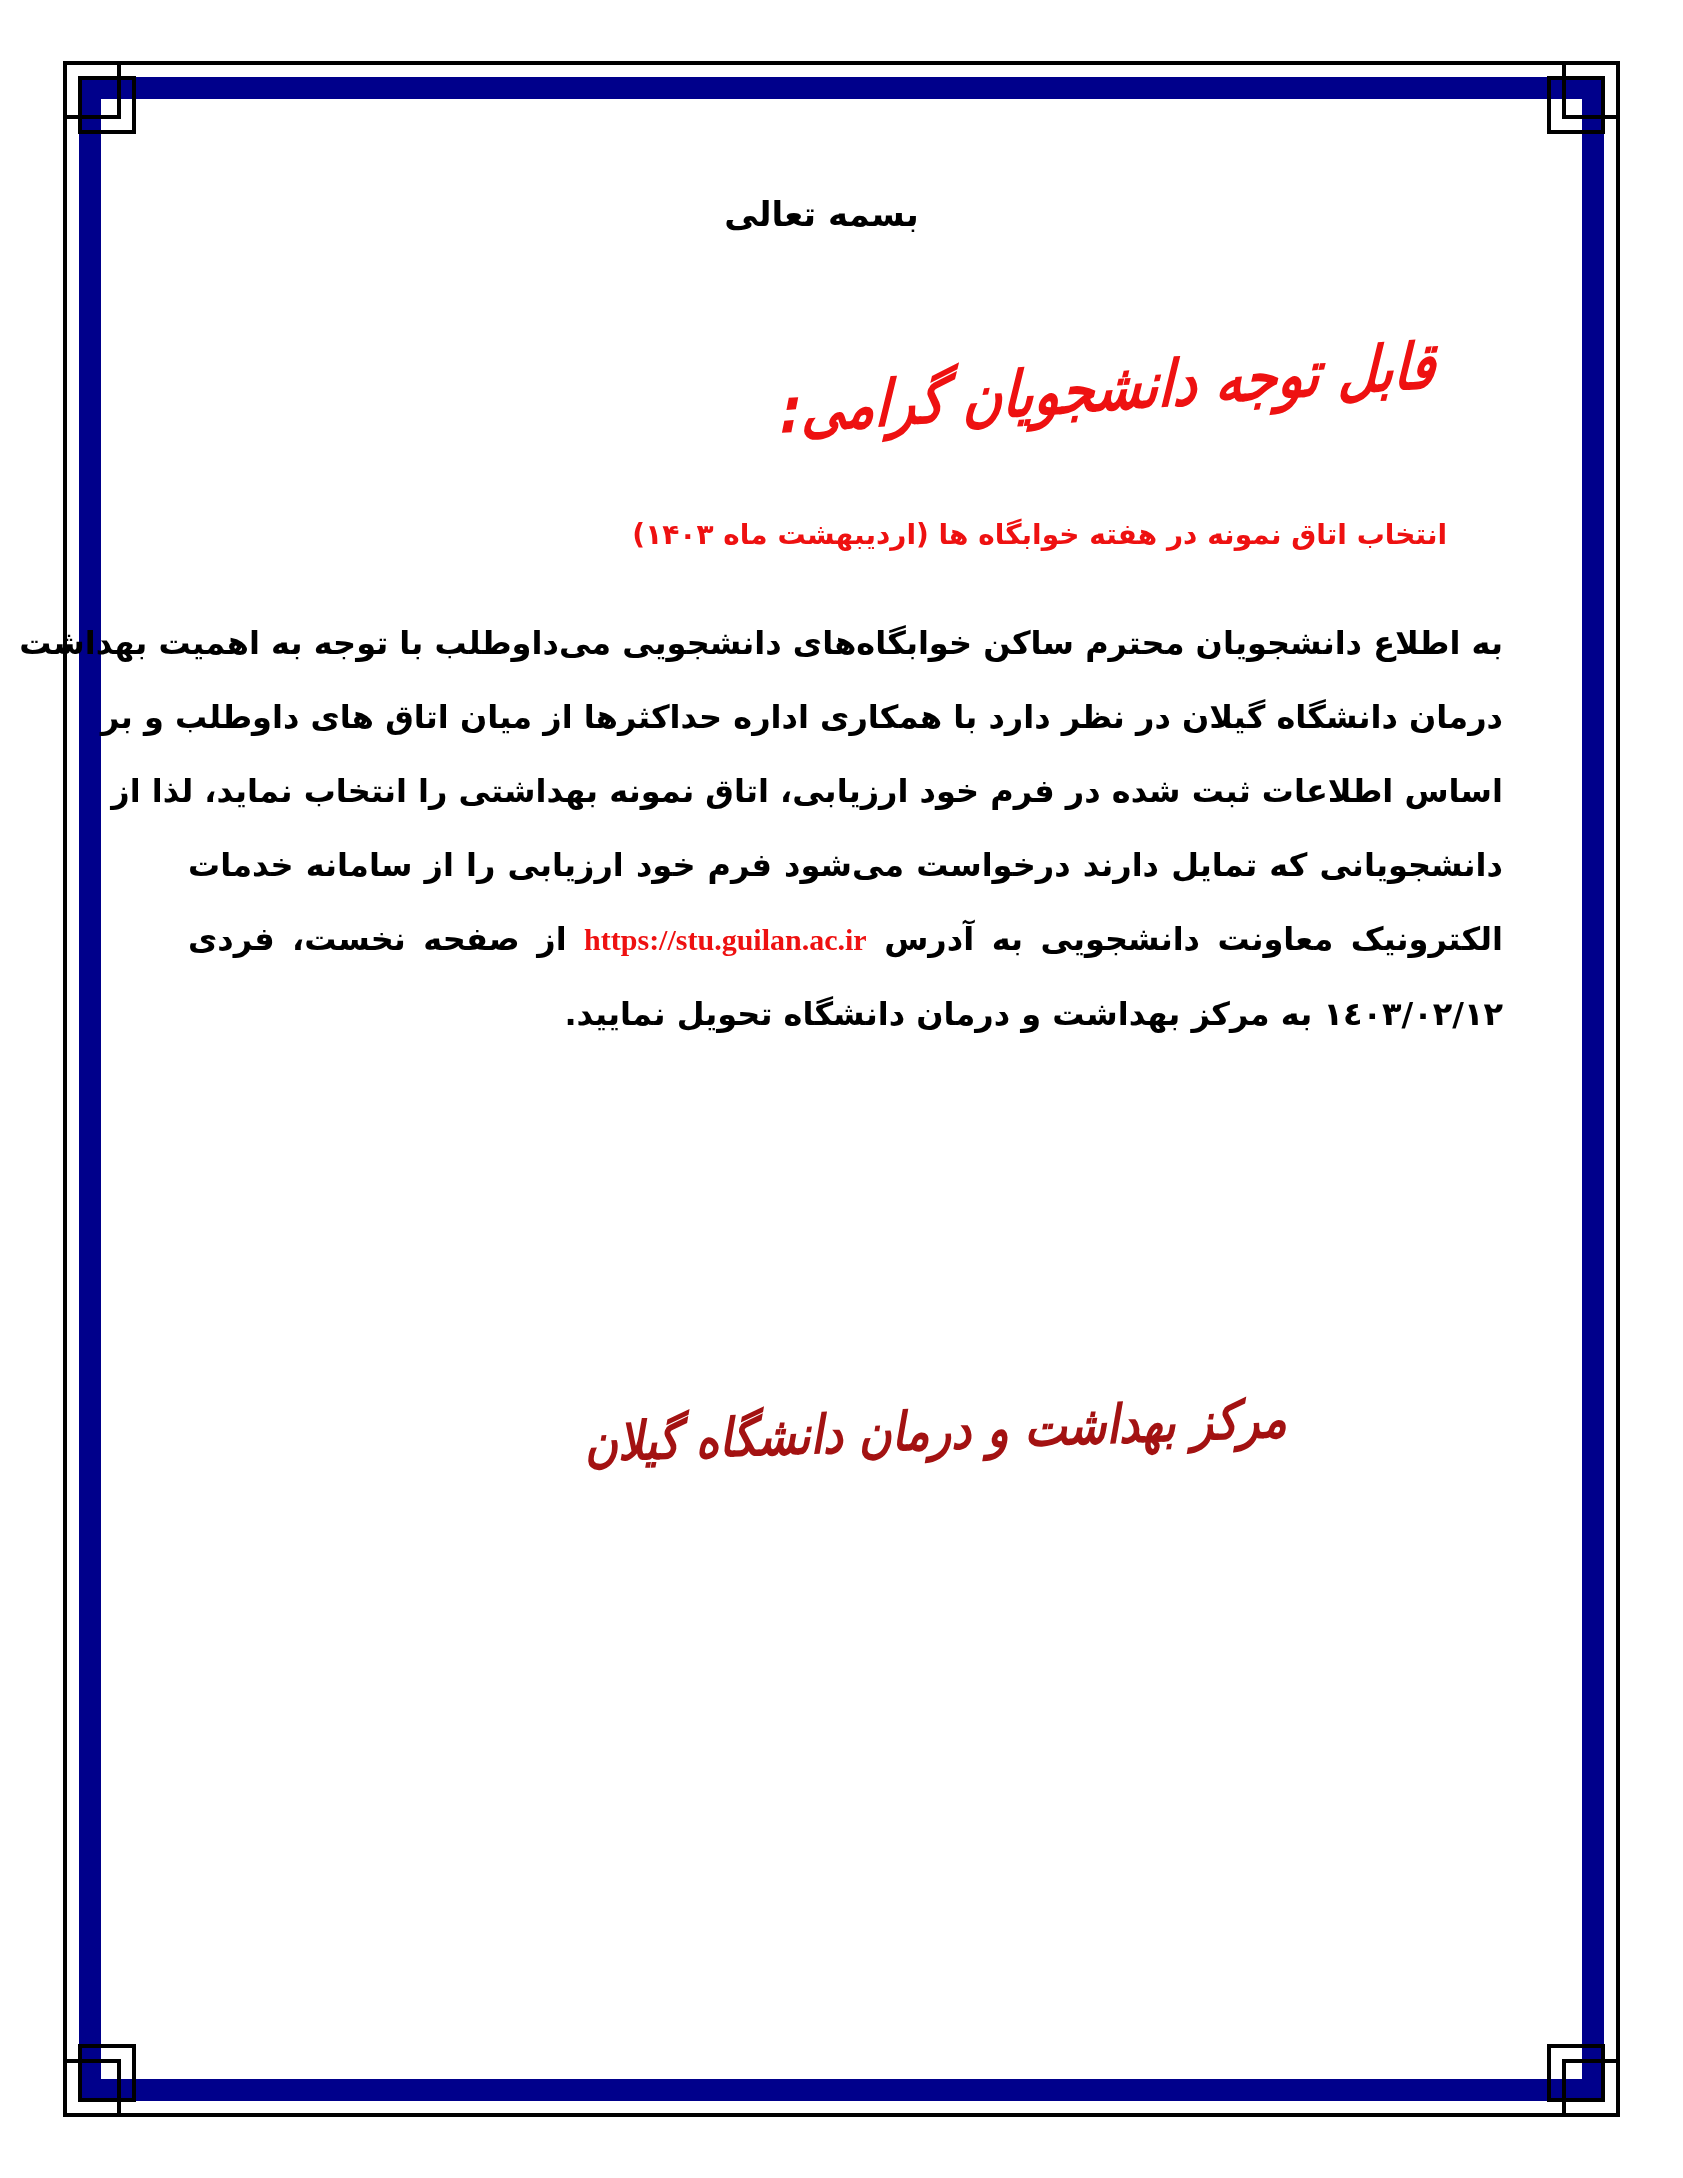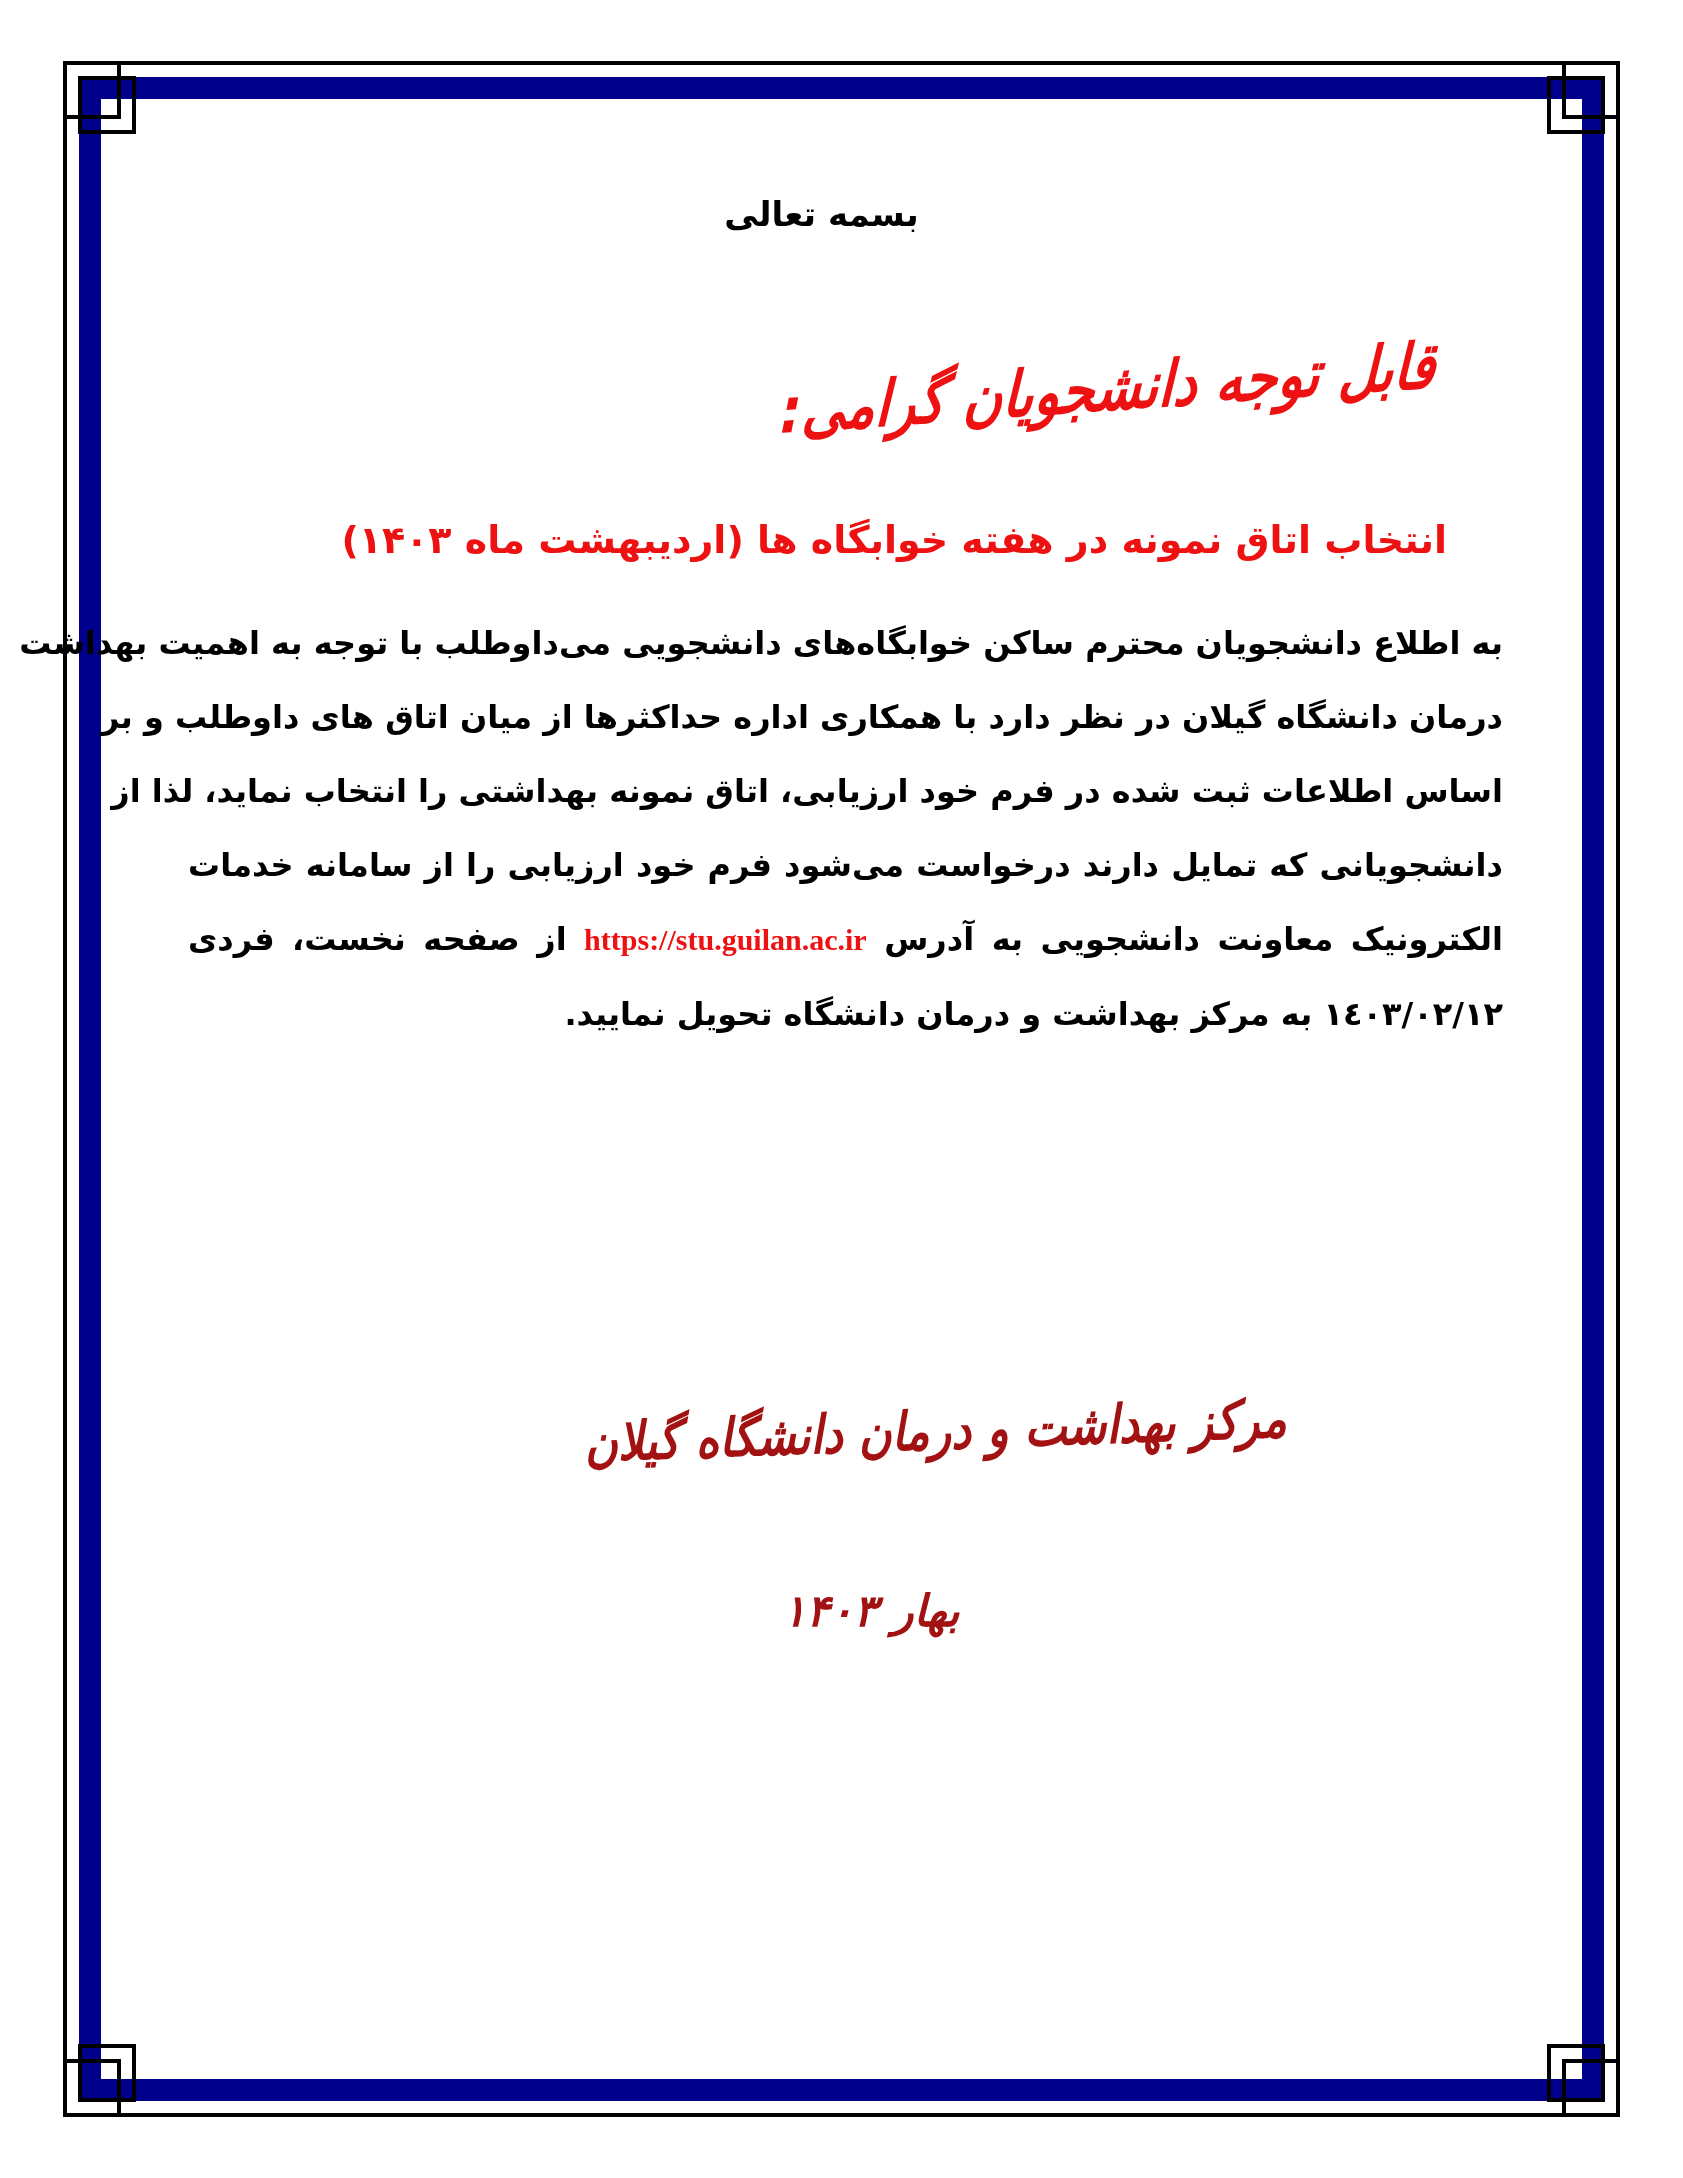--- a/index.html
+++ b/index.html
@@ -41,21 +41,21 @@
     color:#ee1111;
     font-size:63px;font-weight:bold;font-style:italic;
     transform:rotate(-4deg) skewX(-6deg) scaleX(0.85);
     transform-origin:right center;
     white-space:nowrap;
     line-height:158px;
   }
   .heading{
     position:absolute;top:518px;left:188px;right:188px;
     direction:rtl;text-align:right;padding-right:48px;
-    color:#ee1111;font-size:38px;font-weight:bold;
+    color:#ee1111;font-size:28px;font-weight:bold;
     letter-spacing:0.5px;
   }
   .body-par{
     position:absolute;top:606px;left:188px;right:180px;
     direction:rtl;
     color:#000000;font-size:32px;font-weight:bold;
     line-height:74px;
   }
   .bline{
     text-align:justify;
@@ -119,16 +119,15 @@
       <div class="bline"><span>به اطلاع دانشجویان محترم ساکن خوابگاه‌های دانشجویی می‌داوطلب با توجه به اهمیت بهداشت</span></div>
       <div class="bline"><span>درمان دانشگاه گیلان در نظر دارد با همکاری اداره حداکثر‌ها از میان اتاق های داوطلب و بر</span></div>
       <div class="bline"><span>اساس اطلاعات ثبت شده در فرم خود ارزیابی، اتاق نمونه بهداشتی را انتخاب نماید، لذا از</span></div>
       <div class="bline"><span>دانشجویانی که تمایل دارند درخواست می‌شود فرم خود ارزیابی را از سامانه خدمات</span></div>
       <div class="bline"><span>الکترونیک معاونت دانشجویی به آدرس </span><span class="url-link" dir="ltr">https://stu.guilan.ac.ir</span><span> از صفحه نخست، فردی</span></div>
       <div class="bline bline-last"><span>١٤٠٣/٠٢/١٢ به مرکز بهداشت و درمان دانشگاه تحویل نمایید.</span></div>
     </div>
 
   <div class="signature">مرکز بهداشت و درمان دانشگاه گیلان</div>
 
-  <div class="season">بهار ۱۴۰۳</div>
 
 </div>
 
 
 </body></html>

